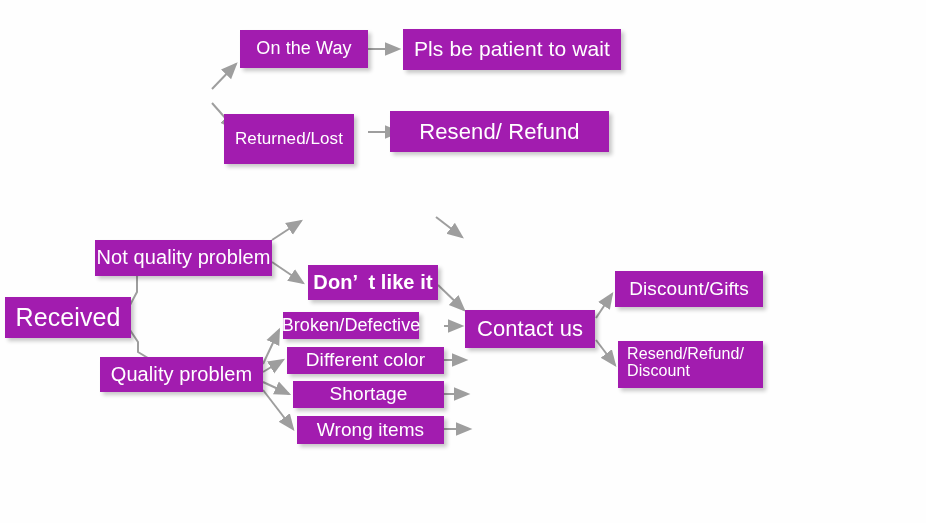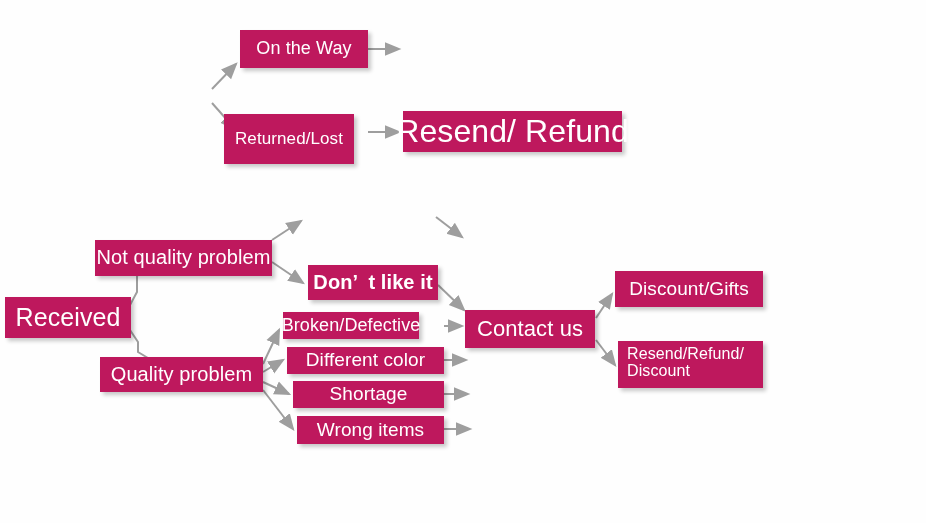--- a/index.html
+++ b/index.html
@@ -11,21 +11,21 @@
     position: relative;
     width: 926px;
     height: 523px;
     background: #fefefe;
     font-family: "Liberation Sans", sans-serif;
     overflow: hidden;
   }
   .node {
     position: absolute;
     box-sizing: border-box;
-    background: #be185d;
+    background: #a21caf;
     color: #ffffff;
     display: flex;
     align-items: center;
     justify-content: center;
     box-shadow: 3px 3px 4px rgba(0,0,0,0.22);
     line-height: 1.08;
     white-space: pre;
     letter-spacing: 0.1px;
     padding: 0 6px;
   }
@@ -89,24 +89,25 @@
     <path d="M444,429 L470,429" stroke="#9e9e9e" stroke-width="2" fill="none" marker-end="url(#ah)"></path>
 
     <path d="M596,318 L612,294" stroke="#9e9e9e" stroke-width="2" fill="none" marker-end="url(#ah)"></path>
 
     <path d="M596,340 L615,365" stroke="#9e9e9e" stroke-width="2" fill="none" marker-end="url(#ah)"></path>
   </svg>
 
 
   <div class="node" style="left:240px; top:30px; width:128px; height:38px; font-size:18px;">On the Way</div>
 
+  <div class="node" style="left:403px; top:29px; width:218px; height:41px; font-size:21px;">Pls be patient to wait</div>
 
   <div class="node" style="left:224px; top:114px; width:130px; height:50px; font-size:17px;">Returned/Lost</div>
 
-  <div class="node" style="left:403px; top:111px; width:219px; height:41px; font-size:32px;">Resend/ Refund</div>
+  <div class="node" style="left:390px; top:111px; width:219px; height:41px; font-size:22px;">Resend/ Refund</div>
 
   <div class="node" style="left:5px; top:297px; width:126px; height:41px; font-size:25px;">Received</div>
 
   <div class="node" style="left:95px; top:240px; width:177px; height:36px; font-size:20px;">Not quality problem</div>
 
 
   <div class="node" style="left:308px; top:265px; width:130px; height:35px; font-size:20px;font-weight:bold;">Don’  t like it</div>
 
   <div class="node" style="left:100px; top:357px; width:163px; height:35px; font-size:20px;">Quality problem</div>
 

